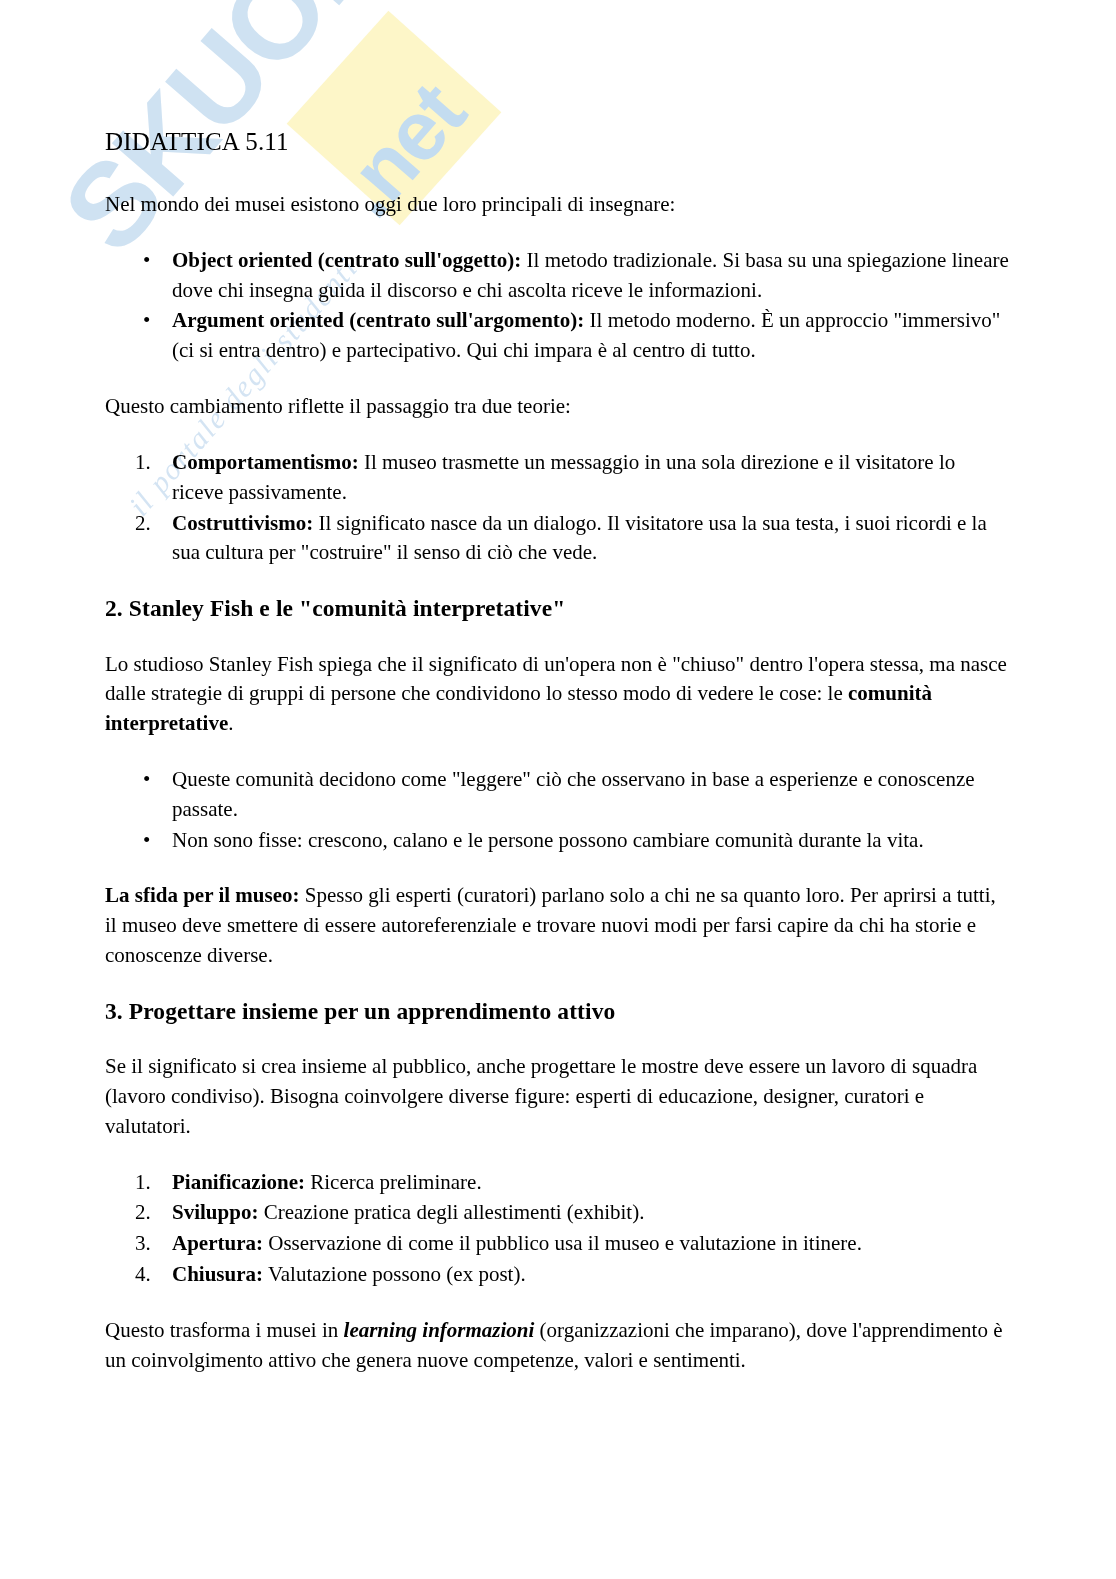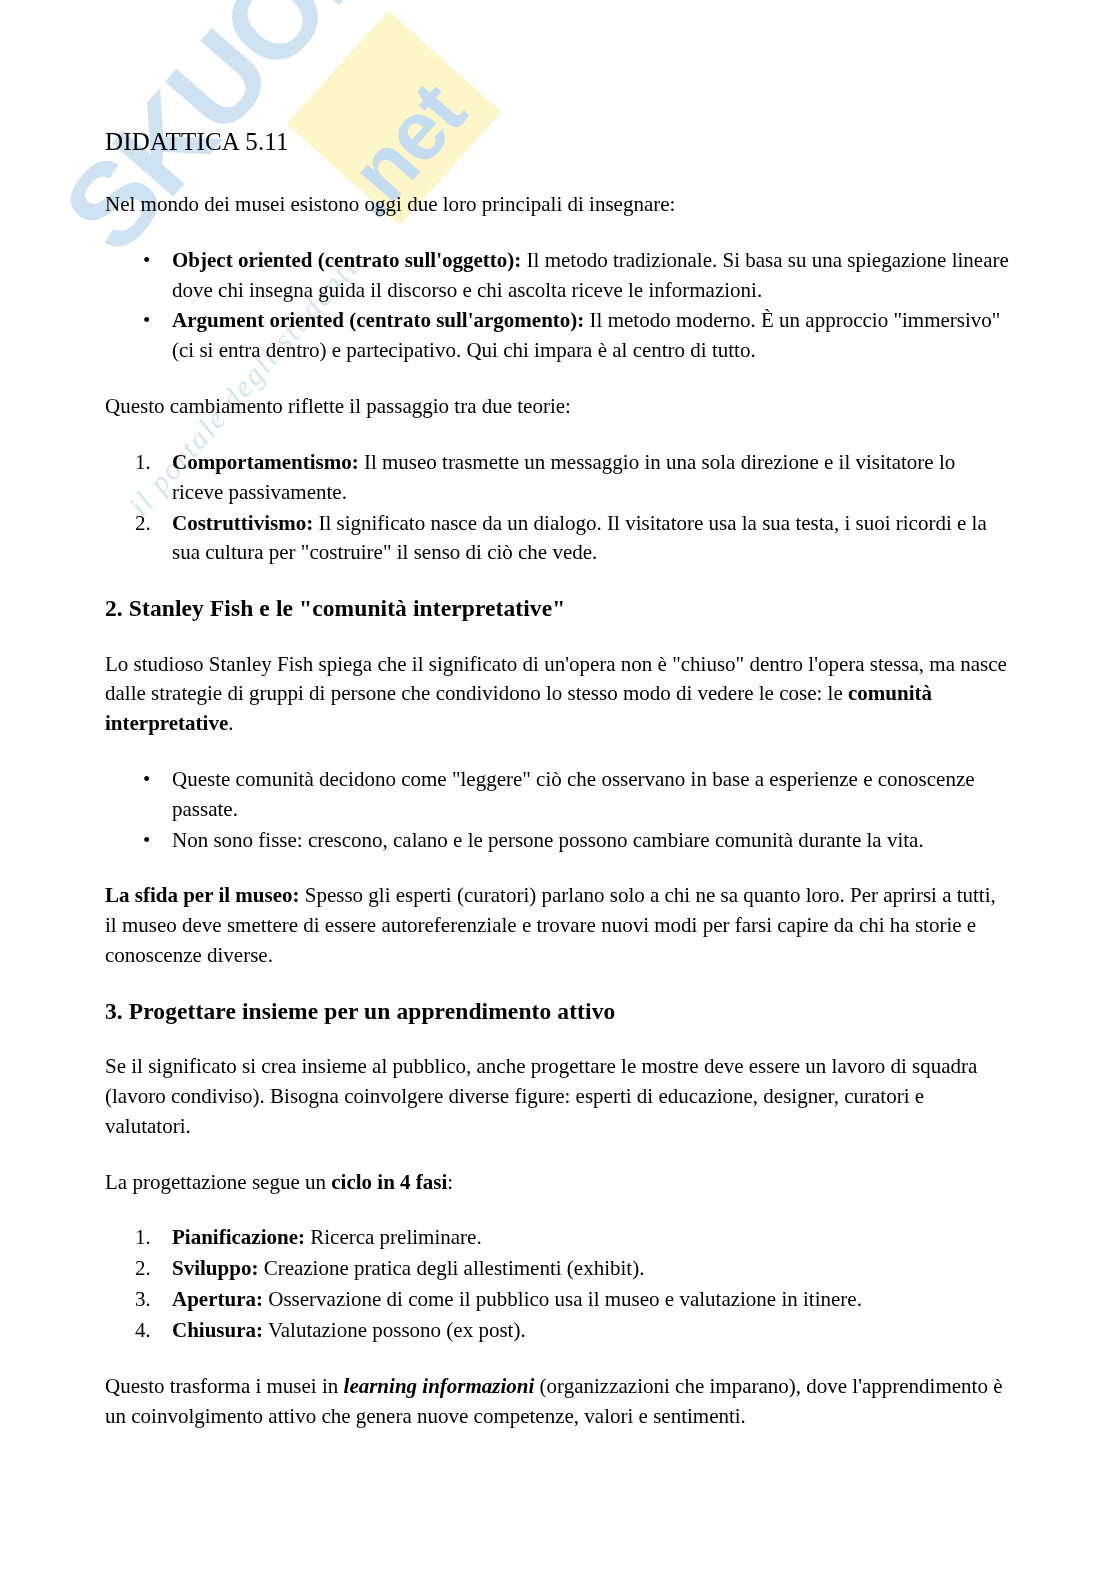--- a/index.html
+++ b/index.html
@@ -189,21 +189,20 @@
         <span class="marker">•</span><span>Non sono fisse: crescono, calano e le persone possono cambiare comunità durante la vita.</span>
       </li>
     </ul>
 
     <p class="para"><b>La sfida per il museo:</b><span> Spesso gli esperti (curatori) parlano solo a chi ne sa quanto loro. Per aprirsi a tutti, il museo deve smettere di essere autoreferenziale e trovare nuovi modi per farsi capire da chi ha storie e conoscenze diverse.</span></p>
 
     <h2 class="section-heading">3. Progettare insieme per un apprendimento attivo</h2>
 
     <p class="para">Se il significato si crea insieme al pubblico, anche progettare le mostre deve essere un lavoro di squadra (lavoro condiviso). Bisogna coinvolgere diverse figure: esperti di educazione, designer, curatori e valutatori.</p>
 
-    <p class="para"><span>La progettazione segue un </span><b>ciclo in 4 fasi</b><span>:</span></p>
 
     <ol class="numbers">
       <li>
         <span class="marker">1.</span><b>Pianificazione:</b><span> Ricerca preliminare.</span>
       </li>
       <li>
         <span class="marker">2.</span><b>Sviluppo:</b><span> Creazione pratica degli allestimenti (exhibit).</span>
       </li>
       <li>
         <span class="marker">3.</span><b>Apertura:</b><span> Osservazione di come il pubblico usa il museo e valutazione in itinere.</span>

